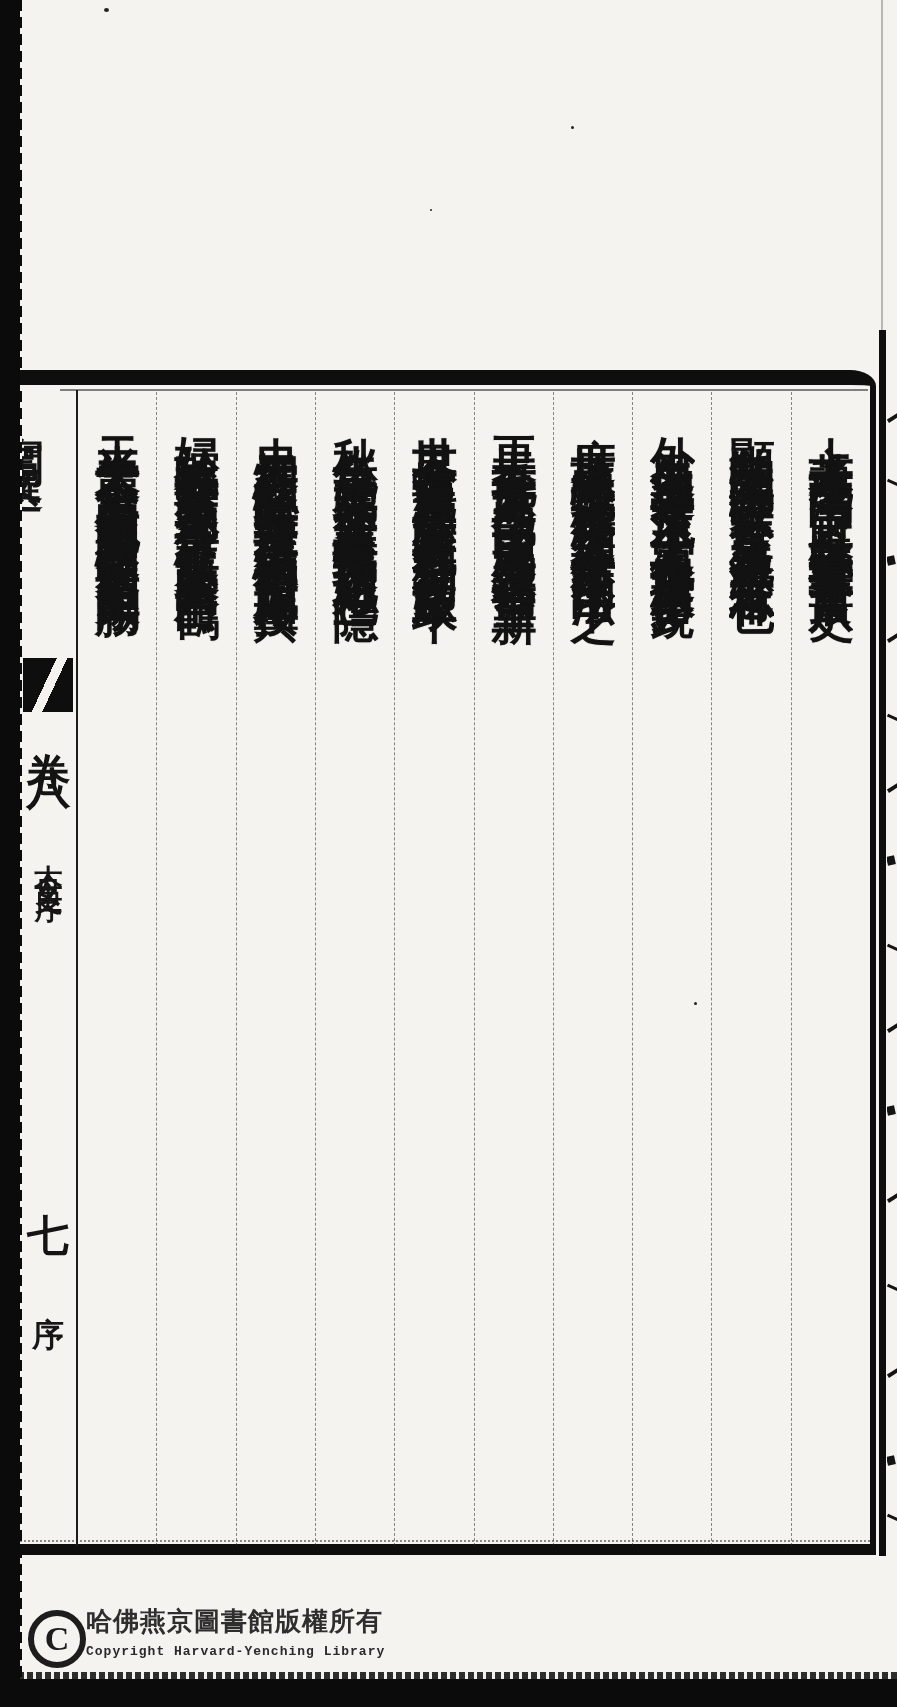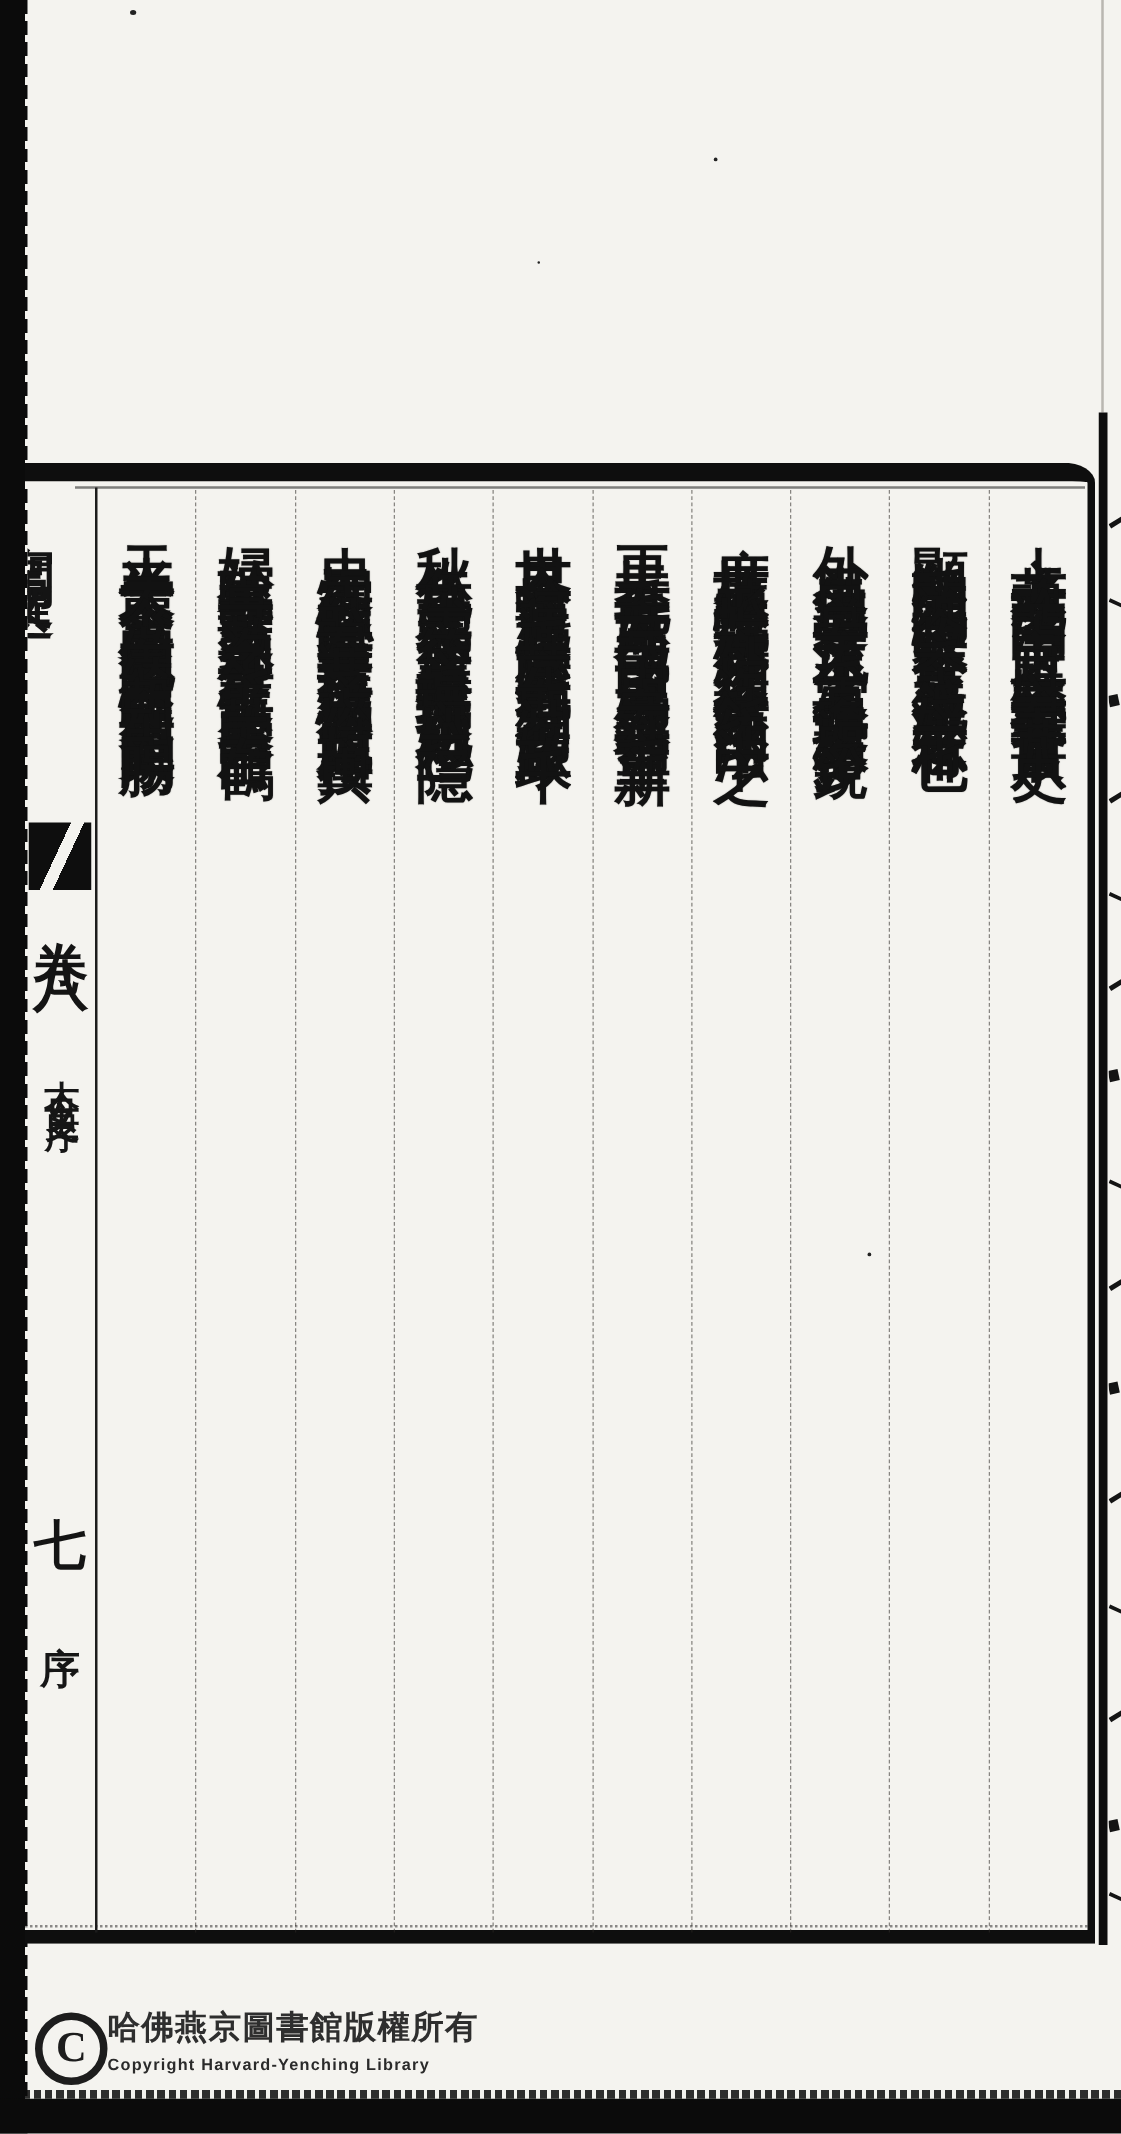--- a/index.html
+++ b/index.html
@@ -69,21 +69,21 @@
   .frag.b{height:3px;transform:rotate(24deg);}
   .frag.c{width:8px;height:9px;transform:rotate(-12deg);}
   
   .stamp{position:absolute;left:28px;top:1604px;}
   .csym{position:absolute;left:0;top:6px;width:46px;height:46px;border:6px solid #1d1d1d;
     border-radius:50%;display:flex;align-items:center;justify-content:center;
     font-size:34px;font-weight:700;color:#1d1d1d;font-family:"Liberation Serif",serif;}
   .czh{position:absolute;left:58px;top:0;width:330px;font-size:26px;letter-spacing:1px;
     color:#2e2e2e;white-space:nowrap;font-weight:600;}
   .cen{position:absolute;left:58px;top:40px;width:320px;font-size:13px;font-weight:700;
-    letter-spacing:1px;color:#2a2a2a;font-family:Liberation Sans, sans-serif;white-space:nowrap;}
+    letter-spacing:1px;color:#2a2a2a;font-family:Liberation Mono, monospace;white-space:nowrap;}
   
   .speck{position:absolute;background:#222;border-radius:50%;}
 </style>
 </head>
 <body>
 
 <div class="page">
 
   <div class="edge-left"></div>
 

